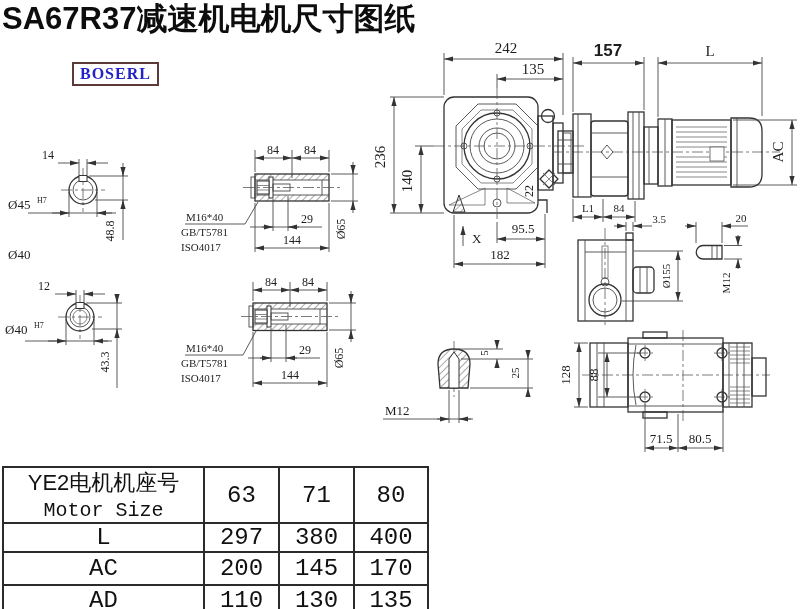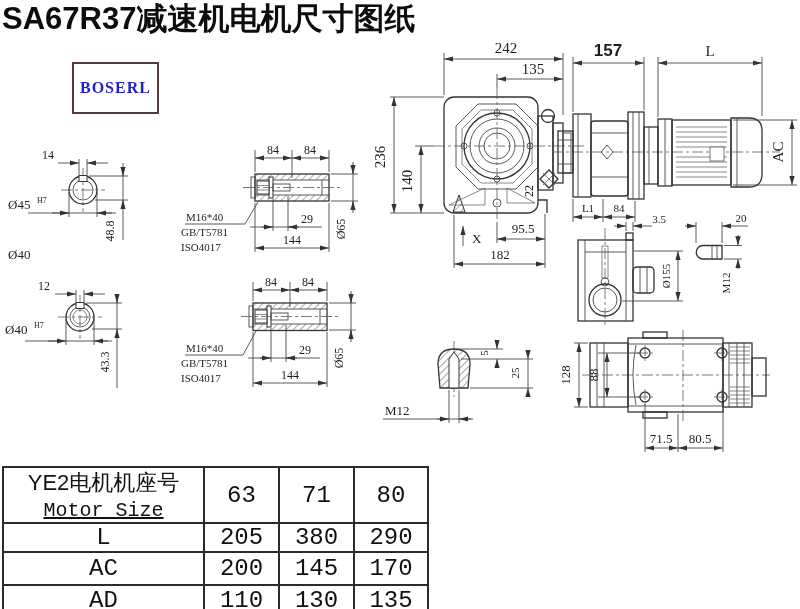--- a/index.html
+++ b/index.html
@@ -1,40 +1,40 @@
 <!DOCTYPE html>
 <html><head>
 <meta charset="utf-8">
 <style>
   html,body{margin:0;padding:0;}
   body{width:800px;height:609px;background:#ffffff;position:relative;overflow:hidden;
        font-family:"Liberation Sans",sans-serif;}
   .title{position:absolute;left:2px;top:-2px;font-size:31px;font-weight:bold;color:#0d0d0d;
          letter-spacing:0px;font-family:"Liberation Sans",sans-serif;}
   .brand{position:absolute;left:72px;top:62px;border:2px solid #5d3a3a;color:#2222c8;
-         font:bold 16px "Liberation Serif",serif;padding:15px 6px;background:#fff;letter-spacing:1px;}
+         font:bold 16px "Liberation Serif",serif;padding:1px 6px;background:#fff;letter-spacing:1px;}
   svg{position:absolute;left:0;top:0;}
   .o{fill:none;stroke:#333;stroke-width:1.3;}
   .t{fill:none;stroke:#474747;stroke-width:0.9;}
   .f{fill:none;stroke:#555;stroke-width:0.7;}
   .c{fill:none;stroke:#5a5a5a;stroke-width:0.8;stroke-dasharray:11 3 3 3;}
   text{fill:#1d1d1d;font-family:"Liberation Serif",serif;}
   .d12{font-size:12px;}
   .d11{font-size:11px;}
   .d13{font-size:13px;}
   .d15{font-size:15px;}
   .bd{font:bold 17px "Liberation Sans",sans-serif;}
   .sup{font-size:8px;}
   table.mt{position:absolute;left:2px;top:466px;border-collapse:collapse;background:#fff;
            table-layout:fixed;}
   table.mt td{border:2px solid #2b2b2b;text-align:center;vertical-align:middle;padding:0;
               color:#111;}
   td.num,td.rl{font:24px "Liberation Mono",monospace;margin-top:40px;}
   .cn{font-size:22px;color:#111;font-family:"Liberation Sans",sans-serif;}
-  .en{font:20px "Liberation Mono",monospace;margin-top:1px;text-decoration:underline;}
+  .en{font:20px "Liberation Mono",monospace;margin-top:1px;}
 </style>
 </head>
 <body>
 
 <div class="title">SA67R37减速机电机尺寸图纸</div>
 <div class="brand">BOSERL</div>
 
 <svg width="800" height="609" viewBox="0 0 800 609">
   <defs>
     <marker id="ar" viewBox="0 0 10 8" markerWidth="10" markerHeight="8" refX="9.3" refY="4" orient="auto-start-reverse" markerUnits="userSpaceOnUse">
@@ -432,23 +432,23 @@
     <td>
       <div class="cn">YE2电机机座号</div>
       <div class="en">Motor Size</div>
     </td>
     <td class="num">63</td>
     <td class="num">71</td>
     <td class="num">80</td>
   </tr>
   <tr style="height:28px">
     <td class="rl">L</td>
-    <td class="num">205</td>
+    <td class="num">297</td>
     <td class="num">380</td>
-    <td class="num">290</td>
+    <td class="num">400</td>
   </tr>
   <tr style="height:33px">
     <td class="rl">AC</td>
     <td class="num">200</td>
     <td class="num">145</td>
     <td class="num">170</td>
   </tr>
   <tr style="height:30px">
     <td class="rl">AD</td>
     <td class="num">110</td>

